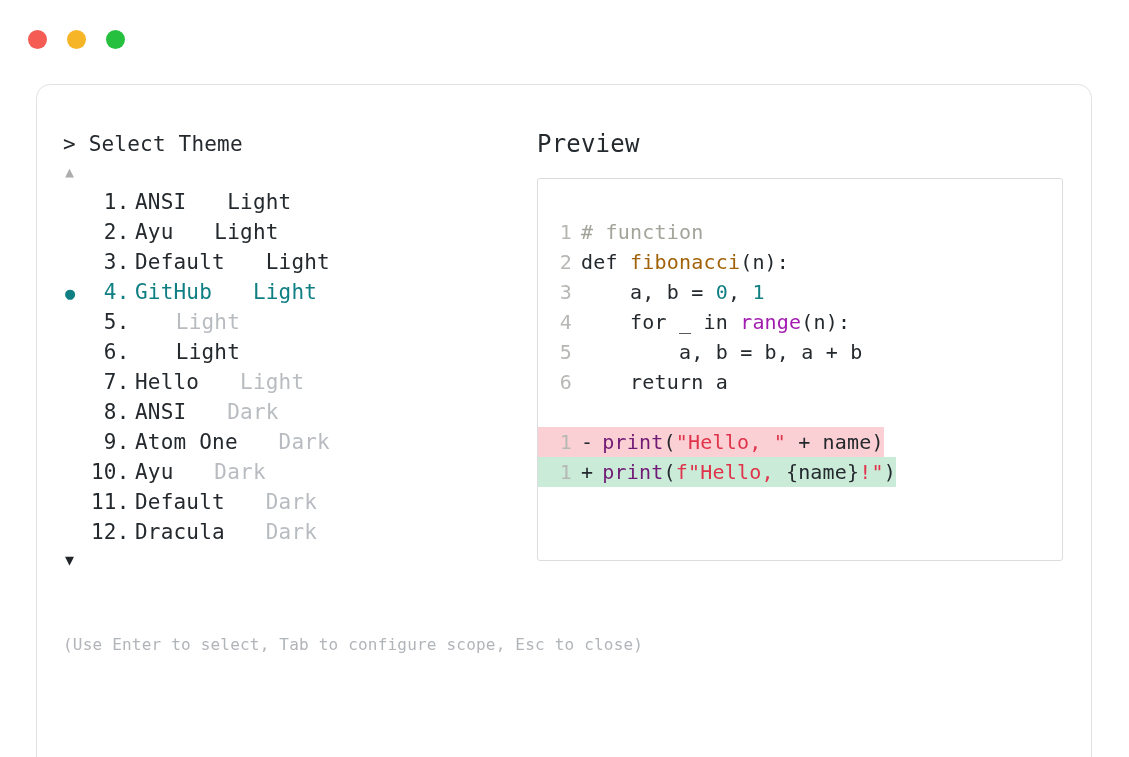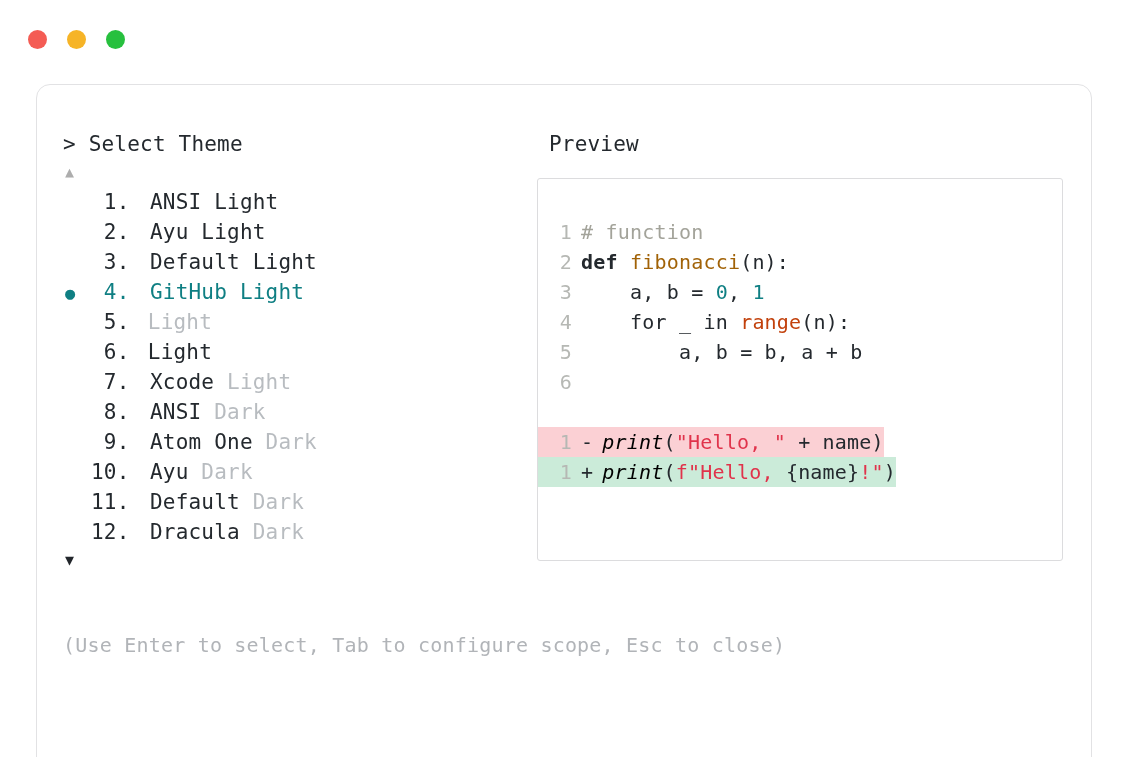--- a/index.html
+++ b/index.html
@@ -78,49 +78,48 @@
     text-align: left;
     padding-left: 2px;
   }
   .row-num {
     width: 44px;
     flex: 0 0 44px;
     text-align: right;
     color: #24292e;
     padding-right: 8px;
   }
-  .row-name { color: #24292e; margin-left: 15px; }
-  .row-suffix { color: #24292e; }
+  .row-name { color: #24292e; }
+  .row-suffix { color: #24292e; margin-left: 28px; }
   .row-suffix.dim { color: #b8bcc0; }
   .theme-row.selected .row-num,
   .theme-row.selected .row-name,
   .theme-row.selected .row-suffix { color: #0f7f83; }
 
   .hint {
     position: absolute;
     left: 26px; top: 545px;
-    font-size: 20px;
+    font-size: 16px;
     line-height: 30px;
     color: #b1b4b8;
     letter-spacing: 0.2px;
     white-space: pre;
   }
 
   
   .right-col {
     position: absolute;
     left: 500px; top: 44px;
     width: 530px;
   }
   .preview-label {
-    font-size: 21px;
+    font-size: 24px;
     line-height: 30px;
     color: #24292e;
     letter-spacing: 0.2px;
-    margin-left: 12px;
   }
   .preview-box {
     margin-top: 19px;
     width: 526px;
     height: 383px;
     border: 1px solid #dcdcde;
     border-radius: 3px;
     background: #ffffff;
     padding: 38px 0 0 0;
     overflow: hidden;
@@ -138,26 +137,26 @@
   .ln {
     width: 16px;
     flex: 0 0 16px;
     text-align: right;
     color: #b6b8b4;
     margin-right: 9px;
   }
 
   
   .tok-comment { color: #a3a39a; }
-  .tok-kw      { color: #24292e; font-weight: bold; }
+  .tok-kw      { color: #24292e; }
   .tok-fn      { color: #a16207; }
   .tok-num     { color: #0f7f83; }
-  .tok-builtin { color: #c2410c; }
+  .tok-builtin { color: #a21caf; }
   .tok-str     { color: #e0334b; }
-  .tok-call    { color: #000000; font-style: italic; }
+  .tok-call    { color: #701a75; }
   .tok-plain   { color: #24292e; }
 
   .code-gap { height: 30px; }
 
   
   .diff-line {
     display: flex;
     align-items: baseline;
     height: 30px;
     font-size: 20px;
@@ -191,21 +190,21 @@
 
       <div class="scroll-arrow arrow-up">▲</div>
 
       <div class="theme-list" id="theme-list">
           <div class="theme-row"><span class="row-bullet"> </span><span class="row-num"> 1.</span><span class="row-name">ANSI</span><span class="row-suffix"> Light</span></div>
           <div class="theme-row"><span class="row-bullet"> </span><span class="row-num"> 2.</span><span class="row-name">Ayu</span><span class="row-suffix"> Light</span></div>
           <div class="theme-row"><span class="row-bullet"> </span><span class="row-num"> 3.</span><span class="row-name">Default</span><span class="row-suffix"> Light</span></div>
           <div class="theme-row selected"><span class="row-bullet">●</span><span class="row-num"> 4.</span><span class="row-name">GitHub</span><span class="row-suffix"> Light</span></div>
           <div class="theme-row"><span class="row-bullet"> </span><span class="row-num"> 5.</span><span class="row-suffix dim"> Light</span></div>
           <div class="theme-row"><span class="row-bullet"> </span><span class="row-num"> 6.</span><span class="row-suffix"> Light</span></div>
-          <div class="theme-row"><span class="row-bullet"> </span><span class="row-num"> 7.</span><span class="row-name">Xcode</span><span class="row-suffix dim"> Light</span></div>
+          <div class="theme-row"><span class="row-bullet"> </span><span class="row-num"> 7.</span><span class="row-name">Hello</span><span class="row-suffix dim"> Light</span></div>
           <div class="theme-row"><span class="row-bullet"> </span><span class="row-num"> 8.</span><span class="row-name">ANSI</span><span class="row-suffix dim"> Dark</span></div>
           <div class="theme-row"><span class="row-bullet"> </span><span class="row-num"> 9.</span><span class="row-name">Atom One</span><span class="row-suffix dim"> Dark</span></div>
           <div class="theme-row"><span class="row-bullet"> </span><span class="row-num">10.</span><span class="row-name">Ayu</span><span class="row-suffix dim"> Dark</span></div>
           <div class="theme-row"><span class="row-bullet"> </span><span class="row-num">11.</span><span class="row-name">Default</span><span class="row-suffix dim"> Dark</span></div>
           <div class="theme-row"><span class="row-bullet"> </span><span class="row-num">12.</span><span class="row-name">Dracula</span><span class="row-suffix dim"> Dark</span></div>
         </div>
 
       <div class="scroll-arrow arrow-down">▼</div>
     </div>
 
@@ -214,21 +213,21 @@
     <div class="right-col">
       <div class="preview-label">Preview</div>
 
       <div class="preview-box">
         <div id="code-block">
             <div class="code-line"><span class="ln">1</span><span class="tok-comment"># function</span></div>
             <div class="code-line"><span class="ln">2</span><span class="tok-kw">def </span><span class="tok-fn">fibonacci</span><span class="tok-plain">(n):</span></div>
             <div class="code-line"><span class="ln">3</span><span class="tok-plain">    a, b = </span><span class="tok-num">0</span><span class="tok-plain">, </span><span class="tok-num">1</span></div>
             <div class="code-line"><span class="ln">4</span><span class="tok-plain">    for _ in </span><span class="tok-builtin">range</span><span class="tok-plain">(n):</span></div>
             <div class="code-line"><span class="ln">5</span><span class="tok-plain">        a, b = b, a + b</span></div>
-            <div class="code-line"><span class="ln">6</span></div>
+            <div class="code-line"><span class="ln">6</span><span class="tok-plain">    return a</span></div>
           </div>
         <div class="code-gap"></div>
         <div id="diff-block">
             <div class="diff-line diff-del"><span class="ln">1</span><span class="diff-sign">-</span><span class="tok-call">print</span><span class="tok-plain">(</span><span class="tok-str">"Hello, "</span><span class="tok-plain"> + name)</span></div>
             <div class="diff-line diff-add"><span class="ln">1</span><span class="diff-sign">+</span><span class="tok-call">print</span><span class="tok-plain">(</span><span class="tok-str">f"Hello, </span><span class="tok-plain">{name}</span><span class="tok-str">!"</span><span class="tok-plain">)</span></div>
           </div>
       </div>
     </div>
 
   </div>

